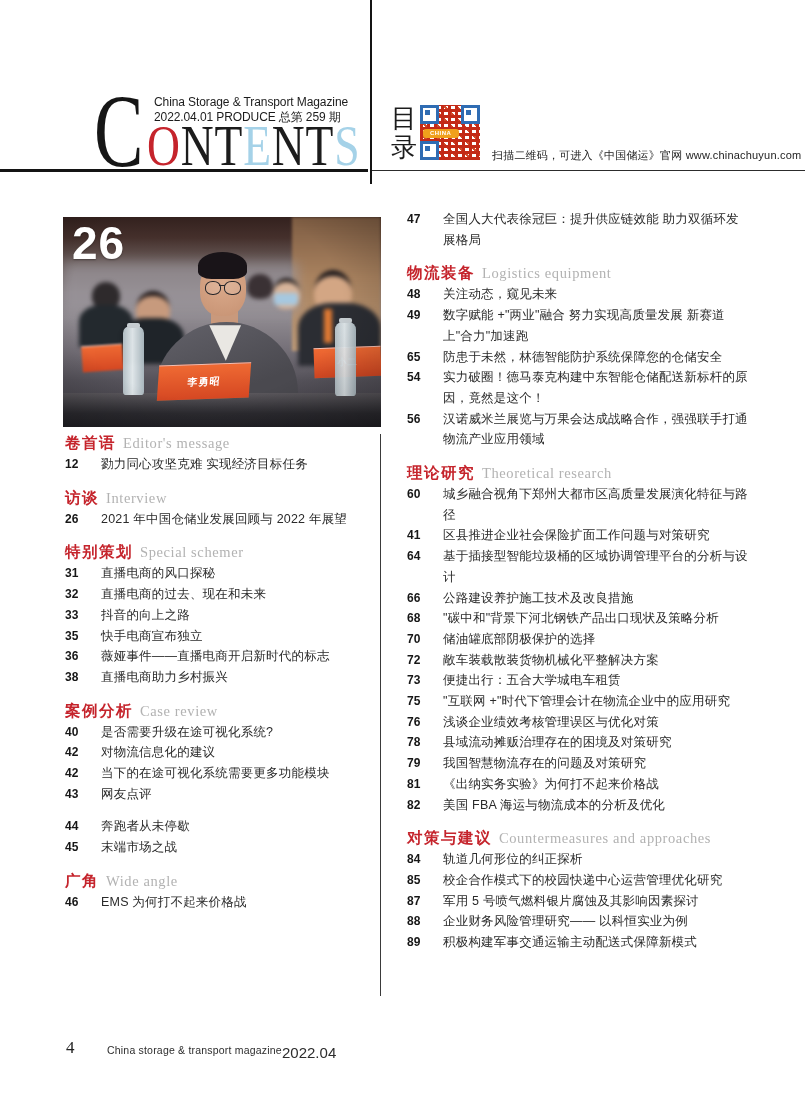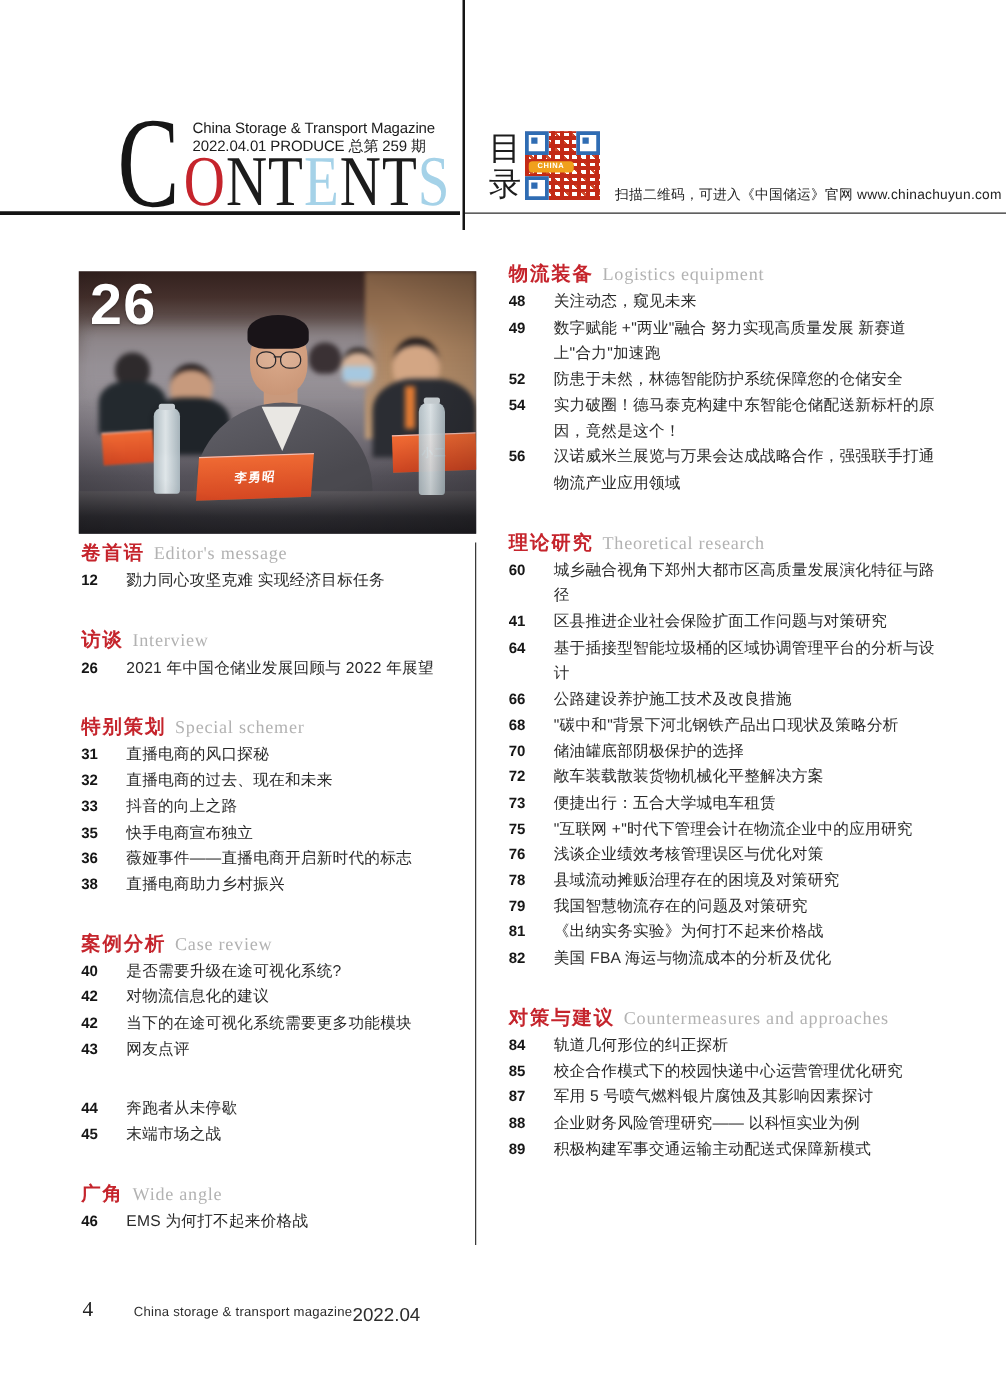--- a/index.html
+++ b/index.html
@@ -86,21 +86,21 @@
   .ph-vignette { inset:0; background:radial-gradient(ellipse at 45% 40%, rgba(0,0,0,0) 55%, rgba(0,0,0,0.28)); }
   .ph-badge { left:9px; top:0px; color:#fff; font-size:46px; font-weight:bold; letter-spacing:1px;
     line-height:1.15; text-shadow:0 1px 2px rgba(0,0,0,.35); }
 
   
   .col { position:absolute; }
   .col-left { left:65px; top:432px; width:312px; }
   .col-right { left:407px; top:209px; width:344px; }
   .col-divider { position:absolute; left:380px; top:434px; width:1px; height:562px; background:#3a3a3a; }
 
-  .toc-section + .toc-section { margin-top:27px; }
+  .toc-section + .toc-section { margin-top:12px; }
   .sec-header { line-height:21px; white-space:nowrap; }
   .sec-title-cn { color:#c5242c; font-weight:bold; font-size:15.5px; letter-spacing:1.5px; }
   .sec-title-en { font-family:"Liberation Serif", serif; font-size:14.5px; color:#b2b2b2; margin-left:7px; letter-spacing:0.6px; }
   .toc-entry { display:flex; align-items:flex-start; }
   .toc-entry .num { flex:0 0 36px; font-weight:bold; font-size:12px; line-height:20.7px; color:#161616; }
   .toc-entry .tt { font-size:12.5px; line-height:20.7px; color:#2a2a2a; letter-spacing:0.2px; }
 
   
   .footer-page { position:absolute; left:66px; top:1038px; font-family:"Liberation Serif", serif; font-size:17px; color:#222; }
   .footer-mag { position:absolute; left:107px; top:1044px; font-size:10.5px; color:#2d2d2d; letter-spacing:0.2px; }
@@ -248,31 +248,37 @@
       <section class="toc-section">
         <div class="sec-header"><span class="sec-title-cn">广角</span><span class="sec-title-en">Wide angle</span></div>
         <div class="toc-entry">
           <span class="num">46</span>
           <span class="tt">EMS 为何打不起来价格战</span>
         </div>
       </section>
     </div>
   <div class="col col-right" id="col-right">
       <section class="toc-section">
+        <div class="toc-entry">
+          <span class="num">47</span>
+          <span class="tt">全国人大代表徐冠巨：提升供应链效能 助力双循环发展格局</span>
+        </div>
+      </section>
+      <section class="toc-section">
         <div class="sec-header"><span class="sec-title-cn">物流装备</span><span class="sec-title-en">Logistics equipment</span></div>
         <div class="toc-entry">
           <span class="num">48</span>
           <span class="tt">关注动态，窥见未来</span>
         </div>
         <div class="toc-entry">
           <span class="num">49</span>
           <span class="tt">数字赋能 +"两业"融合 努力实现高质量发展 新赛道上"合力"加速跑</span>
         </div>
         <div class="toc-entry">
-          <span class="num">52</span>
+          <span class="num">65</span>
           <span class="tt">防患于未然，林德智能防护系统保障您的仓储安全</span>
         </div>
         <div class="toc-entry">
           <span class="num">54</span>
           <span class="tt">实力破圈！德马泰克构建中东智能仓储配送新标杆的原因，竟然是这个！</span>
         </div>
         <div class="toc-entry">
           <span class="num">56</span>
           <span class="tt">汉诺威米兰展览与万果会达成战略合作，强强联手打通物流产业应用领域</span>
         </div>

